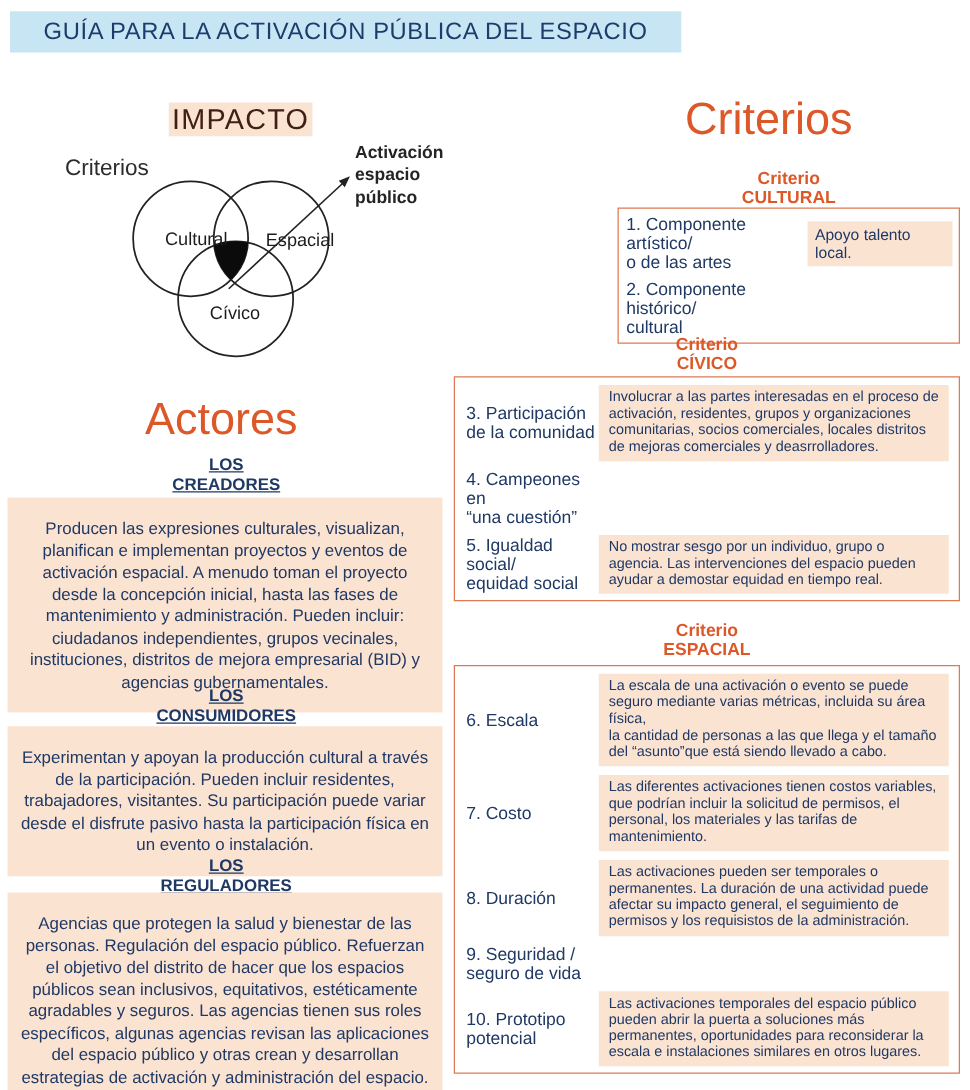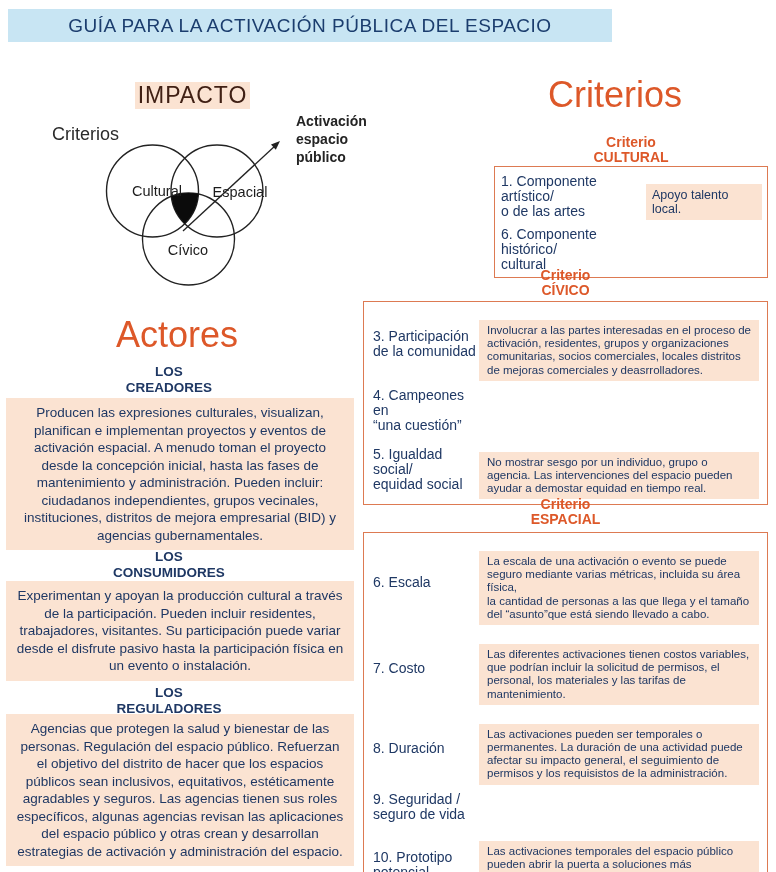--- a/index.html
+++ b/index.html
@@ -3,21 +3,21 @@
 <meta charset="utf-8">
 <style>
   html,body { margin:0; padding:0; background:#ffffff; }
   .page {
     position:relative; width:776px; height:872px; overflow:hidden;
     background:#ffffff; font-family:"Liberation Sans", sans-serif;
     color:#1f3864;
   }
   
   .banner {
-    position:absolute; left:8px; top:9px; width:604px; height:33px;
+    position:absolute; left:8px; top:9px; width:537px; height:33px;
     background:#c8e5f3; color:#1b3d6e; font-size:19px; letter-spacing:.5px;
     display:flex; align-items:center; justify-content:center;
   }
   
   .impacto-box {
     position:absolute; left:135px; top:82px; width:115px; height:27px;
     background:#fbe3d2; color:#402014; font-size:23px; letter-spacing:1px;
     display:flex; align-items:center; justify-content:center;
   }
   .venn-criterios {
@@ -27,37 +27,36 @@
   .venn circle { fill:none; stroke:#222222; stroke-width:1.4px; }
   .venn text { font-size:14.5px; fill:#1c1c1c; text-anchor:middle;
                font-family:"Liberation Sans", sans-serif; }
   .venn .blob { fill:#0b0b0b; stroke:none; }
   .venn .arrow-line { stroke:#222222; stroke-width:1.3px; fill:none; }
   .venn .arrow-head { fill:#222222; stroke:none; }
   .arrow-label {
     position:absolute; left:284px; top:112px; width:90px;
     font-size:14px; font-weight:bold; line-height:18px; color:#242424;
     white-space:pre-line;
-    margin-left:12px;
   }
   
   .big-title {
     position:absolute; text-align:center; color:#dd5829; font-size:36px;
   }
   .big-title.actores { left:27px; top:314px; width:300px; font-size:36px; }
   .big-title.criterios { left:465px; top:74px; width:300px; }
   
   .group-label {
-    position:absolute; left:0; width:338px; text-align:center;
-    color:#1f3864; font-size:13.5px; font-weight:bold; line-height:15.5px;
+    position:absolute; left:12px; width:338px; text-align:center;
+    color:#1f3864; font-size:13.5px; font-weight:bold; line-height:15.5px;text-decoration:underline;
   }
   .para {
     position:absolute; left:6px; width:348px; box-sizing:border-box;
     background:#fbe3d2; color:#1f3864; font-size:13.5px; line-height:17.5px;
-    text-align:center; padding:6px 10px;
+    text-align:center; padding:16px 10px;
   }
   
   .criterio-label {
     position:absolute; text-align:center; color:#dd5829;
     font-size:14px; font-weight:bold; line-height:15px;
   }
   
   .ctable {
     position:absolute; box-sizing:border-box; background:#ffffff;
     border:1.5px solid #dd7a52; padding:6px 8px 5px 7px;
@@ -65,21 +64,20 @@
   .crow { display:flex; align-items:center; margin-bottom:7px; }
   .crow:last-child { margin-bottom:0; }
   .term {
     color:#1f3864; font-size:14px; line-height:15px;
     white-space:pre-line; flex:0 0 auto;
   }
   .desc {
     flex:1 1 auto; background:#fbe3d2; color:#1f3864;
     font-size:11.5px; line-height:13.2px; padding:4px 8px;
     white-space:pre-line;
-    margin-top:12px;
   }
   .ctable.cultural { padding:5px 5px 5px 6px; }
   .ctable.cultural .term { width:145px; }
   .ctable.cultural .desc { font-size:12.5px; line-height:14px; padding:4px 6px; align-self:center; }
   .ctable.wide .term { width:106px; padding-left:2px; }
 </style>
 </head>
 <body>
 
 <div class="page">
@@ -131,21 +129,21 @@
     <div>Criterio</div>
     <div>CULTURAL</div>
   </div>
   <div class="ctable cultural" style="left:494px; top:166px; width:274px">
     <div class="crow">
       <div class="term">1. Componente artístico/
 o de las artes</div>
       <div class="desc">Apoyo talento local.</div>
     </div>
     <div class="crow">
-      <div class="term">6. Componente histórico/
+      <div class="term">2. Componente histórico/
 cultural</div>
     </div>
   </div>
 
   <div class="criterio-label" style="left:363px; top:268px; width:405px">
     <div>Criterio</div>
     <div>CÍVICO</div>
   </div>
   <div class="ctable wide" style="left:363px; top:301px; width:405px">
     <div class="crow">

